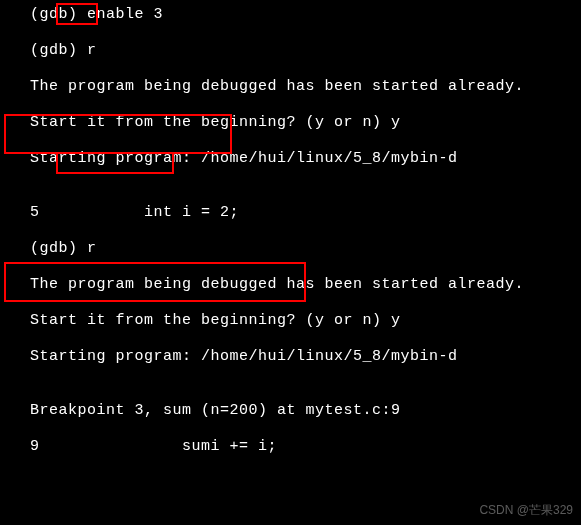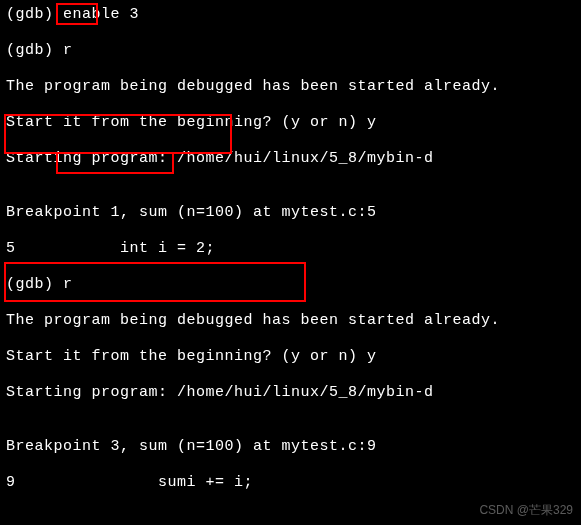--- a/index.html
+++ b/index.html
@@ -13,21 +13,21 @@
     height: 525px;
     overflow: hidden;
     position: relative;
     letter-spacing: 0.5px;
   }
   .terminal {
     padding: 2px 6px;
     line-height: 18px;
     white-space: pre;
   }
-  .line { display: block; white-space: pre; }
+  .line { display: block; white-space: pre; margin-left: 24px; }
   .redbox {
     border: 2px solid #ff0000;
     position: absolute;
     box-sizing: border-box;
     pointer-events: none;
   }
   .watermark {
     position: absolute;
     right: 8px;
     bottom: 6px;
@@ -41,28 +41,27 @@
 </head>
 <body>
 
 <div class="terminal">
 <span class="line" style="margin-top:-14px;">(gdb) enable 3</span>
 <span class="line"><span>(gdb) </span><span>r</span></span>
 <span class="line">The program being debugged has been started already.</span>
 <span class="line">Start it from the beginning? (y or n) y</span>
 <span class="line">Starting program: /home/hui/linux/5_8/mybin-d</span>
 <span class="line"></span>
-<span class="line">Breakpoint 1, sum (n=100) at mytest.c:5</span>
 <span class="line"><span>5</span><span>           int i = 2;</span></span>
 <span class="line">(gdb) r</span>
 <span class="line">The program being debugged has been started already.</span>
 <span class="line">Start it from the beginning? (y or n) y</span>
 <span class="line">Starting program: /home/hui/linux/5_8/mybin-d</span>
 <span class="line"></span>
-<span class="line">Breakpoint 3, sum (n=100) at mytest.c:9</span>
+<span class="line">Breakpoint 3, sum (n=200) at mytest.c:9</span>
 <span class="line"><span>9</span><span>               sumi += i;</span></span>
 
 
 
 
 
 <span class="line"></span>
 
 
 

